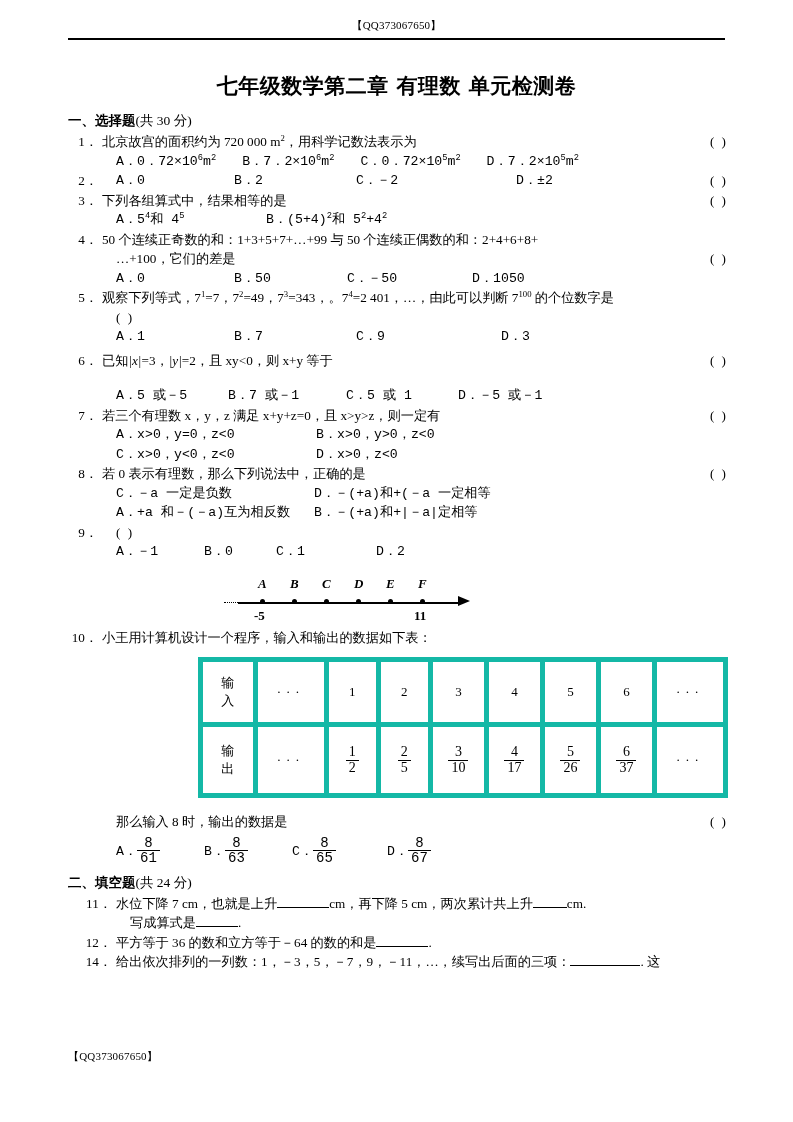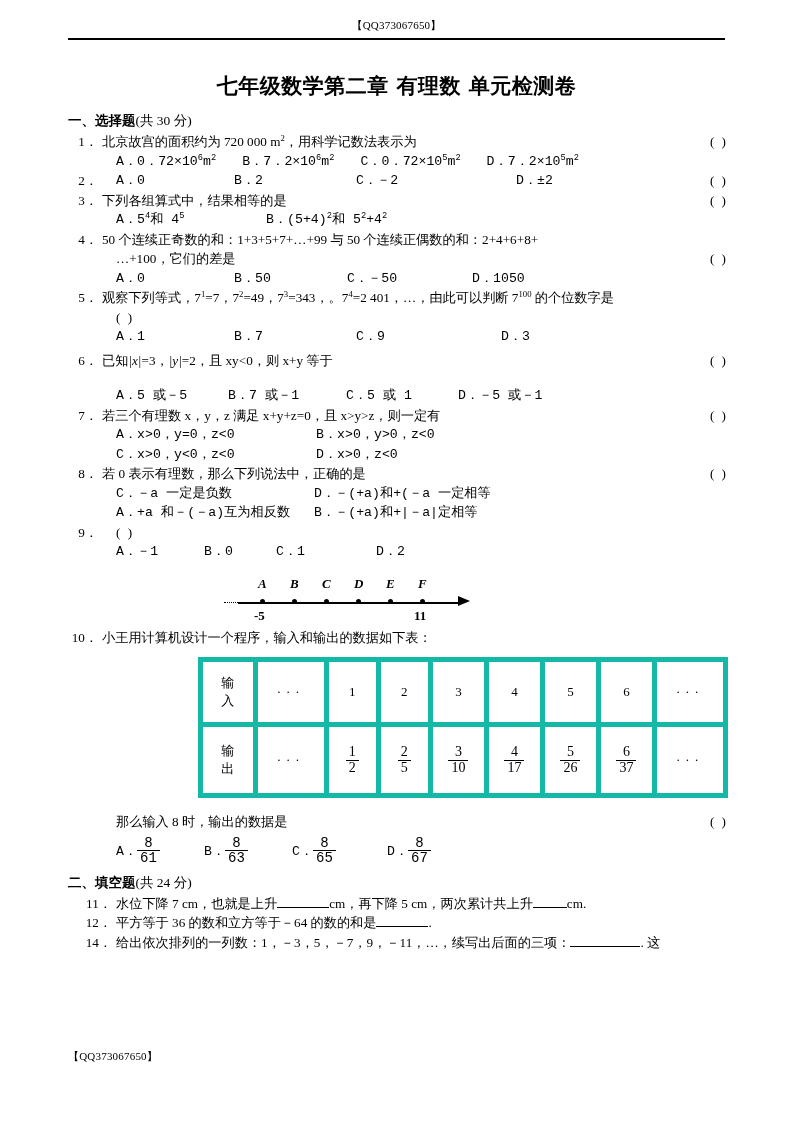--- a/index.html
+++ b/index.html
@@ -384,20 +384,23 @@
     <div class="opts" style="margin-top:4px">
       <span class="opt" style="width:88px"><span>A．</span><span class="frac big opt-frac"><span class="n">8</span><span class="d">61</span></span></span><span class="opt" style="width:88px"><span>B．</span><span class="frac big opt-frac"><span class="n">8</span><span class="d">63</span></span></span><span class="opt" style="width:95px"><span>C．</span><span class="frac big opt-frac"><span class="n">8</span><span class="d">65</span></span></span><span class="opt"><span>D．</span><span class="frac big opt-frac"><span class="n">8</span><span class="d">67</span></span></span>
     </div>
 
     <div class="sec-head" style="margin-top:8px"><span>二、填空题</span><span class="pts">(共 24 分)</span></div>
 
     <div class="q indent2">
       <span class="num" style="width:44px">11．</span>
       <span>水位下降 7 cm，也就是上升</span><span class="blank b6"></span><span>cm，再下降 5 cm，两次累计共上升</span><span class="blank b4"></span><span>cm.</span>
     </div>
+    <div class="qline" style="padding-left:62px">
+      <span>写成算式是</span><span class="blank b5"></span><span>.</span>
+    </div>
 
     <div class="q indent2">
       <span class="num" style="width:44px">12．</span>
       <span>平方等于 36 的数和立方等于－64 的数的和是</span><span class="blank b6"></span><span>.</span>
     </div>
 
 
     <div class="q indent2">
       <span class="num" style="width:44px">14．</span>
       <span>给出依次排列的一列数：1，－3，5，－7，9，－11，…，续写出后面的三项：</span><span class="blank b8"></span><span>. 这</span>

